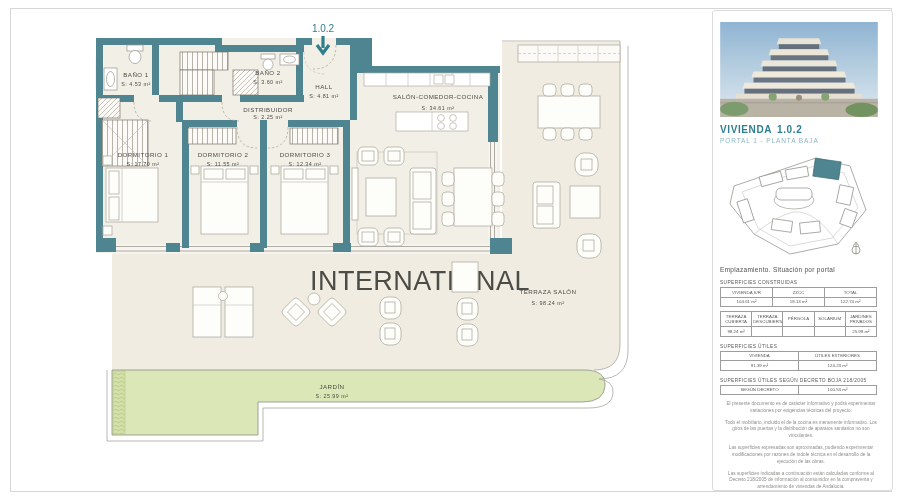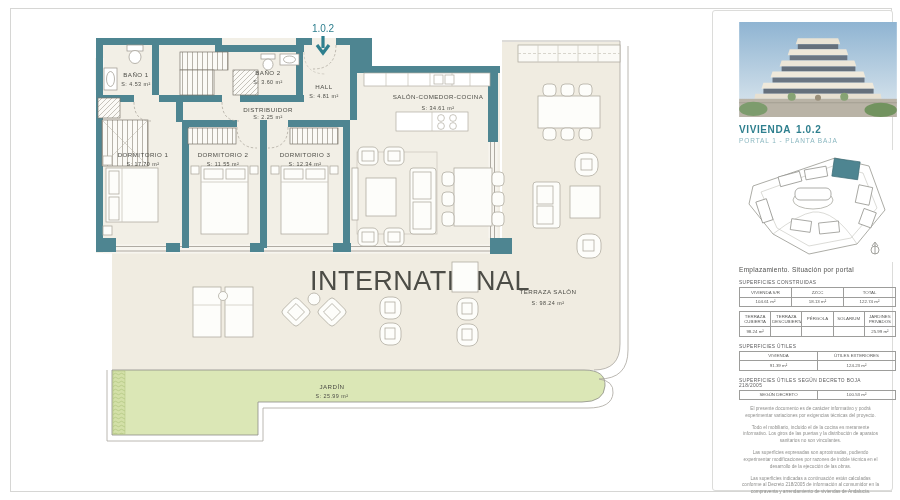--- a/index.html
+++ b/index.html
@@ -4,21 +4,21 @@
 <style>
   html,body{margin:0;padding:0;background:#ffffff;}
   .page{position:relative;width:900px;height:500px;background:#ffffff;overflow:hidden;
         font-family:"Liberation Sans",sans-serif;}
   .page-frame{position:absolute;left:10px;top:8px;right:8px;bottom:8px;
         border:1px solid #d6d6d4;pointer-events:none;}
   .plan-wrap{position:absolute;left:0;top:0;width:710px;height:500px;}
   
   .sidebar{position:absolute;left:712px;top:10px;width:181px;height:481px;
         background:#ffffff;border:1px solid #dcdcda;border-radius:3px;box-sizing:border-box;
-        padding:11px 10px 8px 26px;}
+        padding:11px 10px 8px 7px;}
   .photo{width:158px;height:95px;display:block;}
   .unit-title{margin-top:7px;font-size:10px;font-weight:bold;color:#2e7f8e;letter-spacing:.6px;}
   .unit-title .num{margin-left:5px;}
   .unit-sub{margin-top:2px;font-size:6.5px;color:#8ab7c0;letter-spacing:.9px;}
   .siteplan{margin-top:6px;width:158px;height:112px;display:block;}
   .siteplan-caption{margin-top:4px;font-size:6.5px;color:#4f4f4d;letter-spacing:.3px;}
   .sec-label{margin:7px 0 2px 0;font-size:4.8px;color:#58585a;letter-spacing:.4px;}
   table.tbl{border-collapse:collapse;width:157px;table-layout:fixed;}
   table.tbl td{border:.5px solid #9d9d9b;font-size:4.4px;line-height:1.25;color:#5a5a58;
         text-align:center;padding:1.5px 1px;vertical-align:middle;

